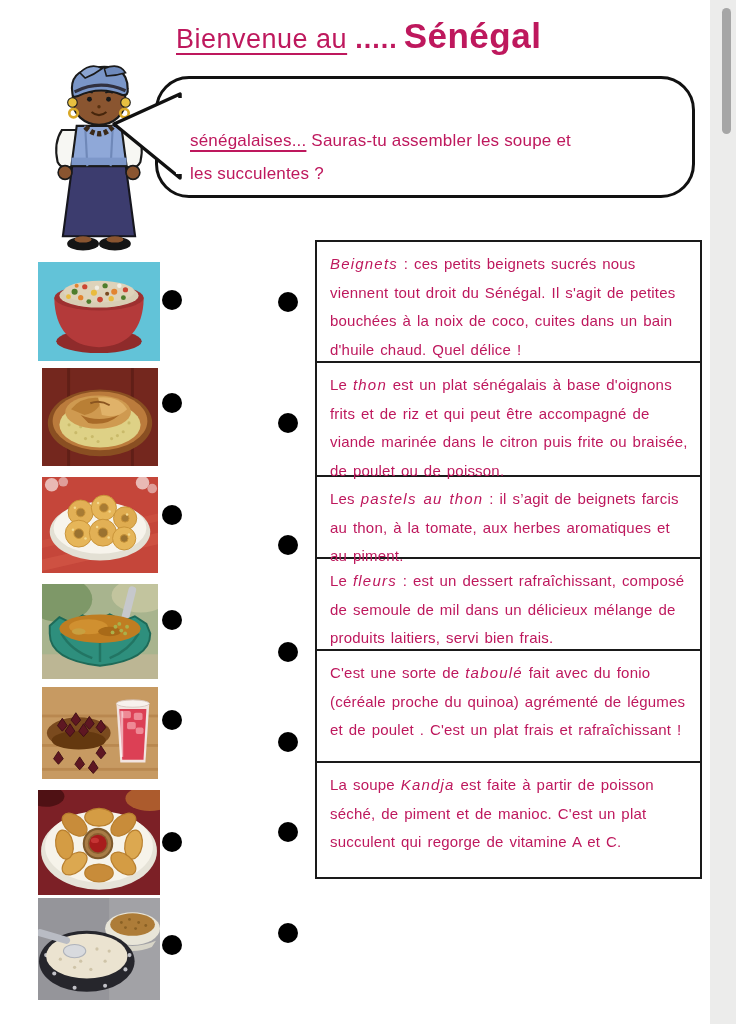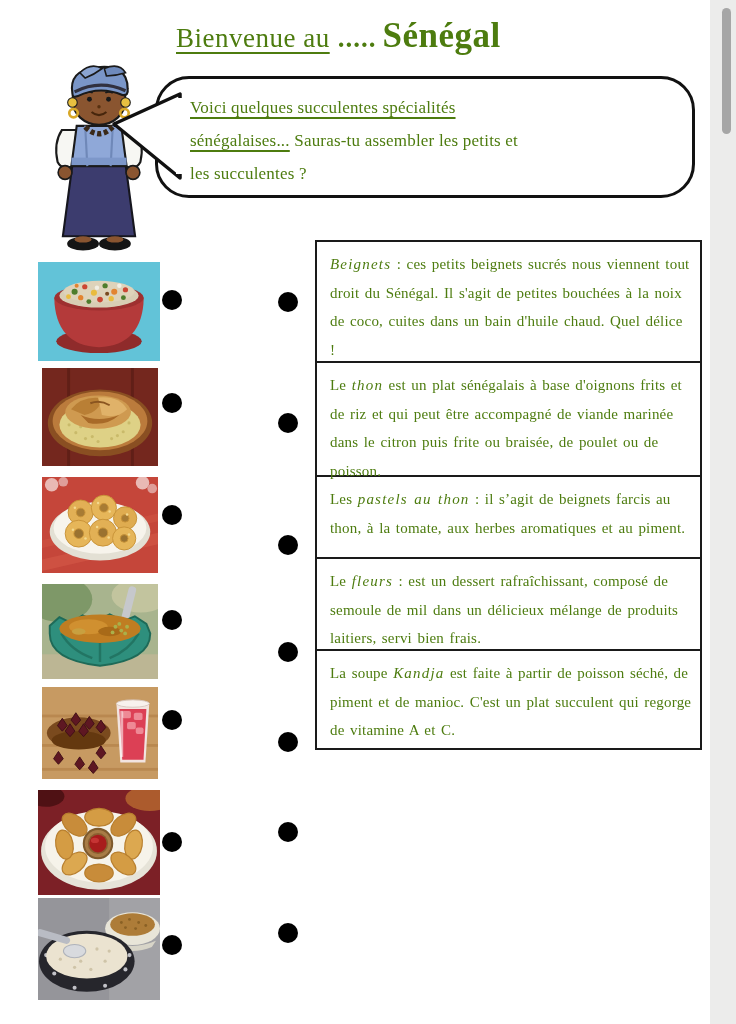--- a/index.html
+++ b/index.html
@@ -1,17 +1,17 @@
 <!DOCTYPE html>
 <html><head>
 <meta charset="utf-8">
 <style>
   html,body{margin:0;padding:0;background:#ffffff;}
   .page{position:relative;width:736px;height:1024px;background:#ffffff;overflow:hidden;
-        font-family:Liberation Serif, serif;color:#4d7c0f;}
+        font-family:Liberation Sans, sans-serif;color:#be185d;}
 
   
   .title{position:absolute;left:176px;top:16px;white-space:nowrap;}
   .title .lead{font-size:27px;font-weight:500;text-decoration:underline;
                text-decoration-thickness:2px;text-underline-offset:5px;letter-spacing:.5px;}
   .title .dots{font-size:27px;font-weight:700;letter-spacing:1px;margin:0 6px 0 8px;}
   .title .hl{font-size:35px;font-weight:700;letter-spacing:.5px;}
 
   
   .bubble{position:absolute;left:155px;top:76px;width:540px;height:122px;box-sizing:border-box;
@@ -30,21 +30,21 @@
   
   .dot{position:absolute;width:20px;height:20px;border-radius:50%;background:#000;}
 
   
   .desc-col{position:absolute;left:315px;top:240px;width:387px;}
   .desc{box-sizing:border-box;border:2px solid #1a1a1a;background:#fff;
         padding:8px 8px 12px 13px;font-size:15px;line-height:28.5px;letter-spacing:.2px;word-spacing:1.5px;}
   .desc + .desc{margin-top:-2px;}
   .desc .nm{font-style:italic;letter-spacing:1.2px;}
   .d1{height:123px;} .d2{height:116px;} .d3{height:120px;} .d4{height:84px;}
-  .d5{height:94px;}  .d6{height:114px;} .d7{height:101px;}
+  .d5{height:94px;}  .d6{height:114px;} .d7{height:118px;}
 
   
   .scroll-track{position:absolute;right:0;top:0;width:26px;height:1024px;background:#ececeb;}
   .scroll-thumb{position:absolute;left:722px;top:8px;width:9px;height:126px;border-radius:5px;background:#a6a6a6;}
 </style>
 </head>
 <body>
 
 <div class="page">
 
@@ -89,23 +89,23 @@
       <path d="M58 49 Q65 55 72 49" stroke="#47260c" stroke-width="2" fill="none"></path>
 
       <path d="M40 32 Q36 10 62 7 Q92 3 92 27 Q93 34 87 33 Q66 24 45 34 Q40 36 40 32 Z" fill="#7a96c8" stroke="#1a1a1a" stroke-width="2"></path>
       <path d="M47 12 Q57 2 68 8 Q60 14 52 17 Z" fill="#8aa4d2" stroke="#1a1a1a" stroke-width="1.5"></path>
       <path d="M70 8 Q84 2 90 12 Q81 15 72 15 Z" fill="#6e8abc" stroke="#1a1a1a" stroke-width="1.5"></path>
       <path d="M42 30 Q66 18 90 29" stroke="#31313f" stroke-width="3" fill="none"></path>
     </svg>
   </div>
 
   <div class="bubble">
-    <span class="u">Voici quelques succulentes spécialités</span><br>
+    <br>
     <span class="u">sénégalaises...</span>
-    <span> Sauras-tu assembler les petits et</span><br>
+    <span> Sauras-tu assembler les soupe et</span><br>
     <span>les succulentes ?</span>
   </div>
   <svg class="bubble-tail" width="74" height="100" aria-hidden="true">
     <polygon points="6,36 72,6 72,90" fill="#ffffff" stroke="#111" stroke-width="3.5" stroke-linejoin="round"></polygon>
     <rect x="68" y="10" width="6" height="76" fill="#ffffff"></rect>
   </svg>
 
   <div class="photo" style="left:38px;top:262px;width:122px;height:99px;">
     <svg viewBox="0 0 120 100" preserveAspectRatio="none" aria-hidden="true">
       <rect width="120" height="100" fill="#62c3d8"></rect>
@@ -349,20 +349,23 @@
     </div>
     <div class="desc d2">
       <span>Le </span><span class="nm">thon</span><span> est un plat sénégalais à base d'oignons frits et de riz et qui peut être accompagné de viande marinée dans le citron puis frite ou braisée, de poulet ou de poisson.</span>
     </div>
     <div class="desc d4">
       <span>Les </span><span class="nm">pastels au thon</span><span> : il s’agit de beignets farcis au thon, à la tomate, aux herbes aromatiques et au piment.</span>
     </div>
     <div class="desc d5">
       <span>Le </span><span class="nm">fleurs</span><span> : est un dessert rafraîchissant, composé de semoule de mil dans un délicieux mélange de produits laitiers, servi bien frais.</span>
     </div>
+    <div class="desc d6">
+      <span>C'est une sorte de </span><span class="nm">taboulé</span><span> fait avec du fonio (céréale proche du quinoa) agrémenté de légumes et de poulet . C'est un plat frais et rafraîchissant !</span>
+    </div>
     <div class="desc d7">
       <span>La soupe </span><span class="nm">Kandja</span><span> est faite à partir de poisson séché, de piment et de manioc. C'est un plat succulent qui regorge de vitamine A et C.</span>
     </div>
   </div>
 
   <div class="scroll-track"></div>
   <div class="scroll-thumb"></div>
 
 </div>
 

